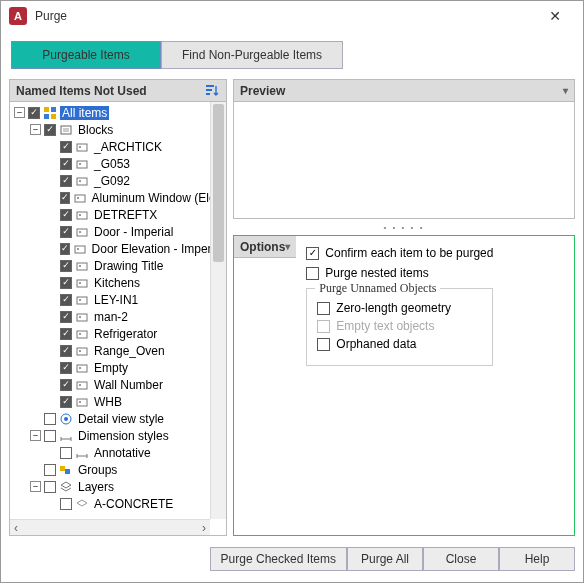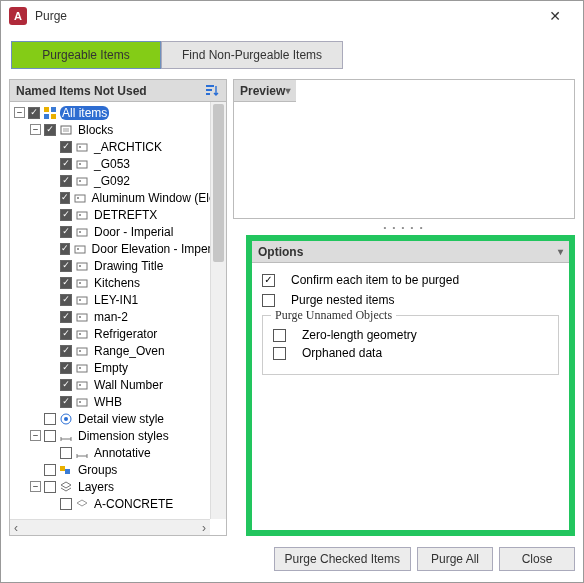--- a/index.html
+++ b/index.html
@@ -7,21 +7,21 @@
 
 
 .titlebar { height: 30px; display: flex; align-items: center; padding: 0 8px; }
 .app-icon { width: 18px; height: 18px; background: #b02a3a; border-radius: 3px; color: #fff; font-weight: bold; font-size: 11px; display: flex; align-items: center; justify-content: center; margin-right: 8px; }
 .titlebar .title { flex: 1; color: #333; }
 .close-x { width: 40px; text-align: center; color: #333; font-size: 14px; font-family: Arial; }
 
 
 .tabs { padding: 10px; display: flex; gap: 0; }
 .tab { height: 28px; padding: 0 20px; display: flex; align-items: center; justify-content: center; border: 1px solid #aab; background: #e5e5e5; color: #333; min-width: 150px; }
-.tab.active { background: #84cc16; border-color: #6e8fbd; }
+.tab.active { background: #14b8a6; border-color: #6e8fbd; }
 
 
 .main { flex: 1; display: flex; padding: 0 8px 8px 8px; gap: 6px; min-height: 0; }
 
 
 .left { width: 218px; display: flex; flex-direction: column; border: 1px solid #bbb; min-height: 0; }
 .right { flex: 1; display: flex; flex-direction: column; gap: 4px; min-height: 0; }
 
 .panel-header { background: #dcdcdc; height: 22px; display: flex; align-items: center; padding: 0 6px; font-weight: bold; color: #333; border-bottom: 1px solid #bbb; }
 .panel-header .filter { margin-left: auto; width: 16px; height: 16px; display: flex; align-items: center; justify-content: center; }
@@ -34,40 +34,40 @@
 .hscroll { position: absolute; left: 0; right: 16px; bottom: 0; height: 16px; background: #f0f0f0; border-top: 1px solid #ddd; display: flex; align-items: center; justify-content: space-between; color: #666; font-size: 10px; padding: 0 4px; }
 
 .node { display: flex; align-items: center; height: 17px; white-space: nowrap; }
 .exp { width: 11px; height: 11px; border: 1px solid #888; display: inline-flex; align-items: center; justify-content: center; font-size: 9px; line-height: 1; color: #333; margin-right: 3px; background: #fff; font-family: monospace; }
 .exp.blank { border: none; background: transparent; }
 .cb { width: 12px; height: 12px; border: 1px solid #666; margin-right: 3px; display: inline-flex; align-items: center; justify-content: center; background: #fff; }
 .cb.checked { background: #555; }
 .cb.checked::after { content: "✓"; color: #fff; font-size: 9px; line-height: 1; }
 .ic { width: 14px; height: 14px; margin-right: 3px; display: inline-flex; align-items: center; justify-content: center; }
 .ic svg { width: 14px; height: 14px; }
-.lbl { color: #000; padding: 0 2px; border-radius: 6px; }
+.lbl { color: #000; padding: 0 2px; }
 .lbl.sel { background: #2e6dd1; color: #fff; }
 
-.preview-panel { border: 1px solid #bbb; height: 140px; display: flex; flex-direction: row; }
+.preview-panel { border: 1px solid #bbb; height: 140px; display: flex; flex-direction: column; }
 .preview-body { flex: 1; background: #fff; }
 .grip { height: 8px; display: flex; align-items: center; justify-content: center; color: #888; font-size: 8px; letter-spacing: 2px; }
 
-.options-panel { border: 6px solid #22c55e; flex: 1; display: flex; flex-direction: column; margin-left: 13px; }
+.options-panel { border: 1px solid #22c55e; flex: 1; display: flex; flex-direction: row; }
 .options-body { padding: 10px 10px; display: flex; flex-direction: column; gap: 6px; }
-.opt { display: flex; align-items: center; gap: 16px; }
+.opt { display: flex; align-items: center; gap: 6px; }
 .ocb { width: 13px; height: 13px; border: 1px solid #555; display: inline-flex; align-items: center; justify-content: center; background: #fff; }
 .ocb.checked::after { content: "✓"; color: #000; font-size: 10px; line-height: 1; }
 .fieldset { border: 1px solid #ccc; margin-top: 2px; padding: 8px 10px 10px 10px; position: relative; }
 .fieldset .legend { position: absolute; top: -8px; left: 8px; background: #fff; padding: 0 4px; color: #333; font-family: Liberation Serif, serif; }
 .fieldset .opt { margin: 4px 0; }
 .opt.disabled { color: #aaa; }
 .opt.disabled .ocb { border-color: #bbb; }
 
 
-.footer { height: 38px; display: flex; align-items: center; justify-content: flex-end; padding: 0 8px 8px 8px; gap: 6px; }
+.footer { height: 38px; display: flex; align-items: center; justify-content: flex-end; padding: 0 8px 8px 8px; }
 .btn { height: 24px; min-width: 76px; padding: 0 10px; border: 1px solid #aab; background: #ececec; color: #333; display: flex; align-items: center; justify-content: center; }
 .btn.wide { min-width: 120px; }
 </style>
 </head>
 <body>
 
 <div class="titlebar">
   <div class="app-icon">A</div>
   <div class="title">Purge</div>
   <div class="close-x">✕</div>
@@ -379,27 +379,32 @@
         <div class="opt">
           <span class="ocb"></span>
           <span>Purge nested items</span>
         </div>
         <div class="fieldset">
           <span class="legend">Purge Unnamed Objects</span>
           <div class="opt">
             <span class="ocb"></span>
             <span>Zero-length geometry</span>
           </div>
+          <div class="opt disabled">
+            <span class="ocb"></span>
+            <span>Empty text objects</span>
+          </div>
           <div class="opt">
             <span class="ocb"></span>
             <span>Orphaned data</span>
           </div>
         </div>
       </div>
     </div>
   </div>
 </div>
 
 <div class="footer">
   <div class="btn wide">Purge Checked Items</div>
   <div class="btn">Purge All</div>
   <div class="btn">Close</div>
+  <div class="btn">Help</div>
 </div>
 
 </body></html>

